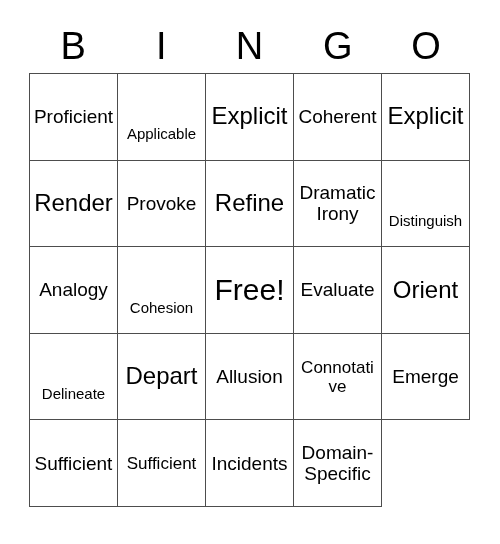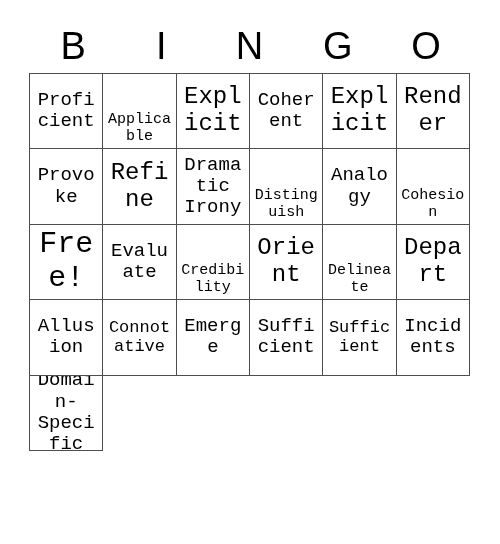--- a/index.html
+++ b/index.html
@@ -39,28 +39,27 @@
     font-weight: 400;
     color: #000000;
     letter-spacing: 0px;
   }
   
   #bingo-grid {
     position: absolute;
     left: 29px;
     top: 73px;
     width: 441px;
-    height: 378px;
+    height: 434px;
     box-sizing: border-box;
     border-top: 1px solid #4d4d4d;
     border-left: 1px solid #4d4d4d;
     display: grid;
-    grid-template-columns: repeat(6, 1fr);
+    grid-template-columns: repeat(5, 1fr);
     grid-template-rows: repeat(5, 1fr);
-    font-family: Liberation Mono, monospace;
   }
   .bingo-cell {
     box-sizing: border-box;
     border-right: 1px solid #4d4d4d;
     border-bottom: 1px solid #4d4d4d;
     display: flex;
     align-items: center;
     justify-content: center;
     text-align: center;
     padding: 2px 3px;
@@ -129,23 +128,20 @@
       <div class="bingo-cell">
         <span class="cell-text s-sm">Cohesion</span>
       </div>
       <div class="bingo-cell">
         <span class="cell-text s-xl">Free!</span>
       </div>
       <div class="bingo-cell">
         <span class="cell-text s-md">Evaluate</span>
       </div>
       <div class="bingo-cell">
-        <span class="cell-text s-sm">Credibility</span>
-      </div>
-      <div class="bingo-cell">
         <span class="cell-text s-lg">Orient</span>
       </div>
       <div class="bingo-cell">
         <span class="cell-text s-sm">Delineate</span>
       </div>
       <div class="bingo-cell">
         <span class="cell-text s-lg">Depart</span>
       </div>
       <div class="bingo-cell">
         <span class="cell-text s-md">Allusion</span>

